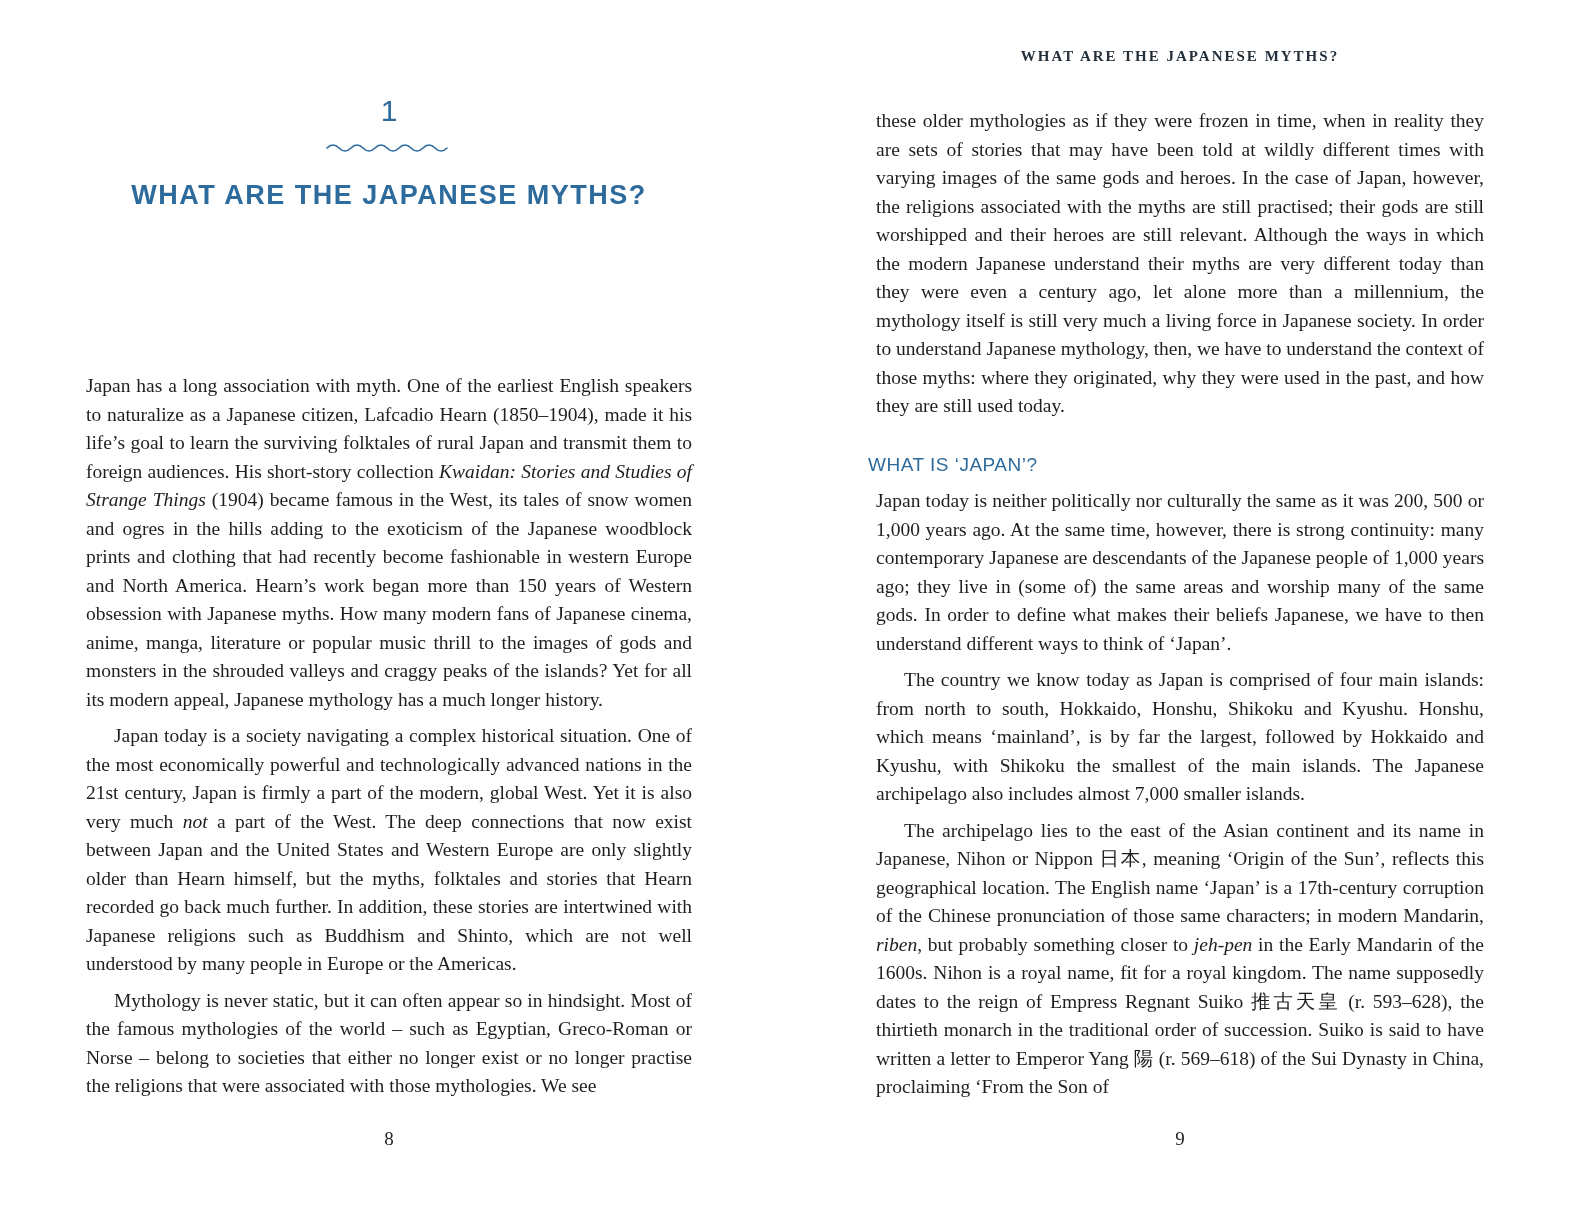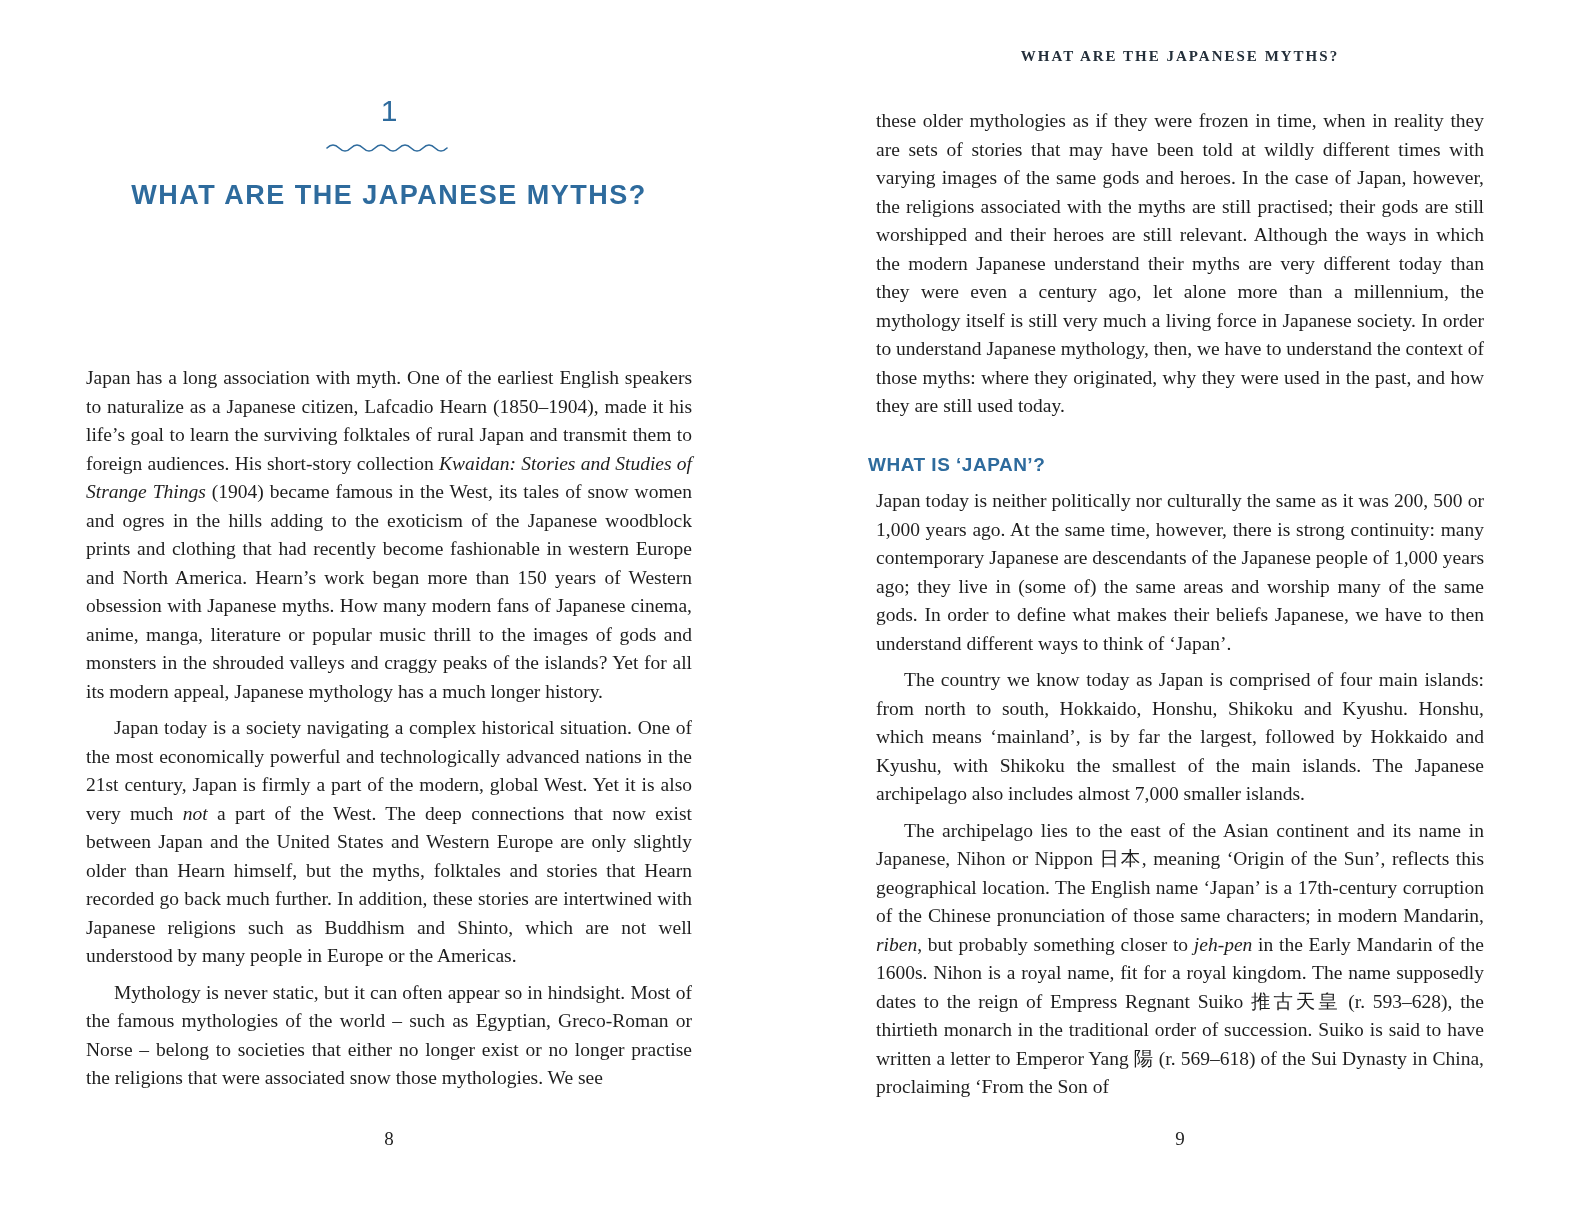--- a/index.html
+++ b/index.html
@@ -62,40 +62,40 @@
 
   
   .body-block {
     position: absolute;
     font-size: 19.5px;
     line-height: 28.5px;
     text-align: justify;
     color: #1e1e1e;
   }
   .body-left {
-    top: 356px;
+    top: 364px;
     left: 78px;
     width: 622px;
   }
   .body-right {
     top: 99px;
     left: 70px;
     width: 624px;
   }
   .para {
     margin: 8px;
   }
   .para.indent {
     text-indent: 28px;
   }
   .subheading {
     margin: 30px 0 8px 0;
     font-family: "Liberation Sans", sans-serif;
     font-size: 19px;
-    font-weight: 700;
+    font-weight: 400;
     letter-spacing: 0.5px;
     color: var(--accent);
     text-align: left;
   }
   em {
     font-style: italic;
   }
 
   
   .running-header {
@@ -133,21 +133,21 @@
       <svg width="130" height="14" viewBox="0 0 130 14" aria-hidden="true">
         <path d="M3 8 Q 9 2, 15 8 T 27 8 T 39 8 T 51 8 T 63 8 T 75 8 T 87 8 T 99 8 T 111 8 T 123 8" fill="none" stroke="#2e6b9d" stroke-width="1.6" stroke-linecap="round"></path>
       </svg>
     </div>
 
     <h1 class="chapter-title">WHAT ARE THE JAPANESE MYTHS?</h1>
 
     <div class="body-block body-left">
         <p class="para">Japan has a long association with myth. One of the earliest English speakers to naturalize as a Japanese citizen, Lafcadio Hearn (1850–1904), made it his life’s goal to learn the surviving folktales of rural Japan and transmit them to foreign audiences. His short-story collection <em>Kwaidan: Stories and Studies of Strange Things</em> (1904) became famous in the West, its tales of snow women and ogres in the hills adding to the exoticism of the Japanese woodblock prints and clothing that had recently become fashionable in western Europe and North America. Hearn’s work began more than 150 years of Western obsession with Japanese myths. How many modern fans of Japanese cinema, anime, manga, literature or popular music thrill to the images of gods and monsters in the shrouded valleys and craggy peaks of the islands? Yet for all its modern appeal, Japanese mythology has a much longer history.</p>
         <p class="para indent">Japan today is a society navigating a complex historical situation. One of the most economically powerful and technologically advanced nations in the 21st century, Japan is firmly a part of the modern, global West. Yet it is also very much <em>not</em> a part of the West. The deep connections that now exist between Japan and the United States and Western Europe are only slightly older than Hearn himself, but the myths, folktales and stories that Hearn recorded go back much further. In addition, these stories are intertwined with Japanese religions such as Buddhism and Shinto, which are not well understood by many people in Europe or the Americas.</p>
-        <p class="para indent">Mythology is never static, but it can often appear so in hindsight. Most of the famous mythologies of the world – such as Egyptian, Greco-Roman or Norse – belong to societies that either no longer exist or no longer practise the religions that were associated snow those mythologies. We see</p>
+        <p class="para indent">Mythology is never static, but it can often appear so in hindsight. Most of the famous mythologies of the world – such as Egyptian, Greco-Roman or Norse – belong to societies that either no longer exist or no longer practise the religions that were associated with those mythologies. We see</p>
       </div>
 
     <div class="page-number pn-left">8</div>
   </div>
 
   <div class="page page-right">
     <div class="running-header">WHAT ARE THE JAPANESE MYTHS?</div>
 
     <div class="body-block body-right">
         <p class="para">these older mythologies as if they were frozen in time, when in reality they are sets of stories that may have been told at wildly different times with varying images of the same gods and heroes. In the case of Japan, however, the religions associated with the myths are still practised; their gods are still worshipped and their heroes are still relevant. Although the ways in which the modern Japanese understand their myths are very different today than they were even a century ago, let alone more than a millennium, the mythology itself is still very much a living force in Japanese society. In order to understand Japanese mythology, then, we have to understand the context of those myths: where they originated, why they were used in the past, and how they are still used today.</p>

